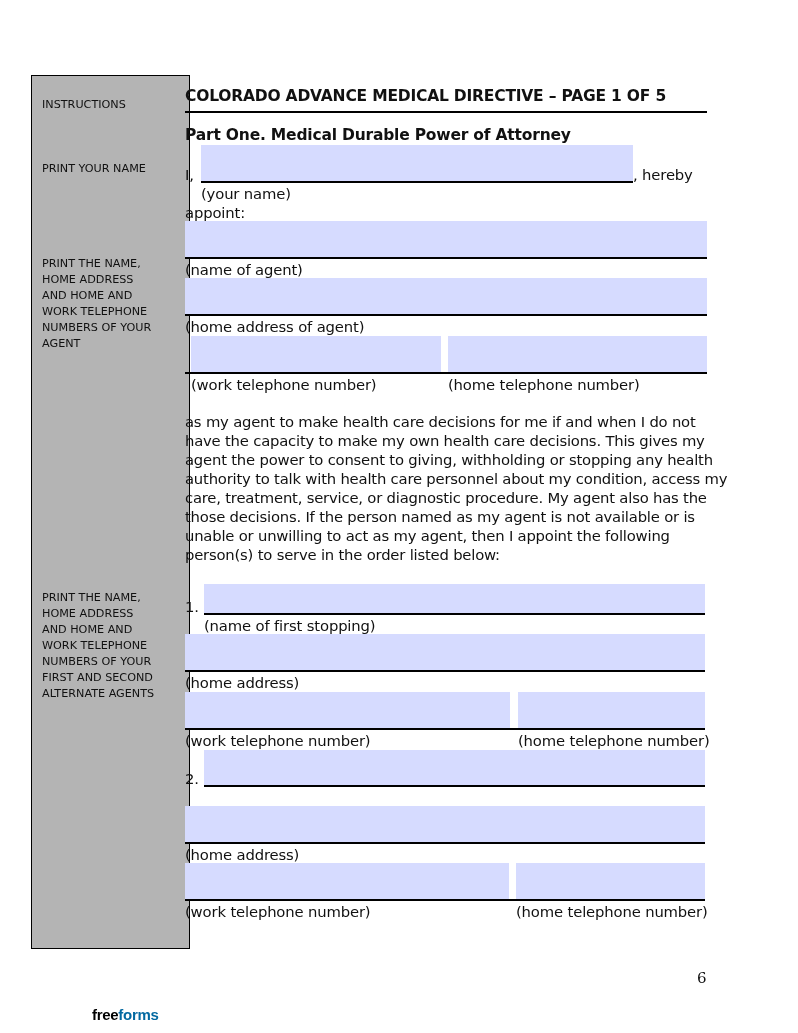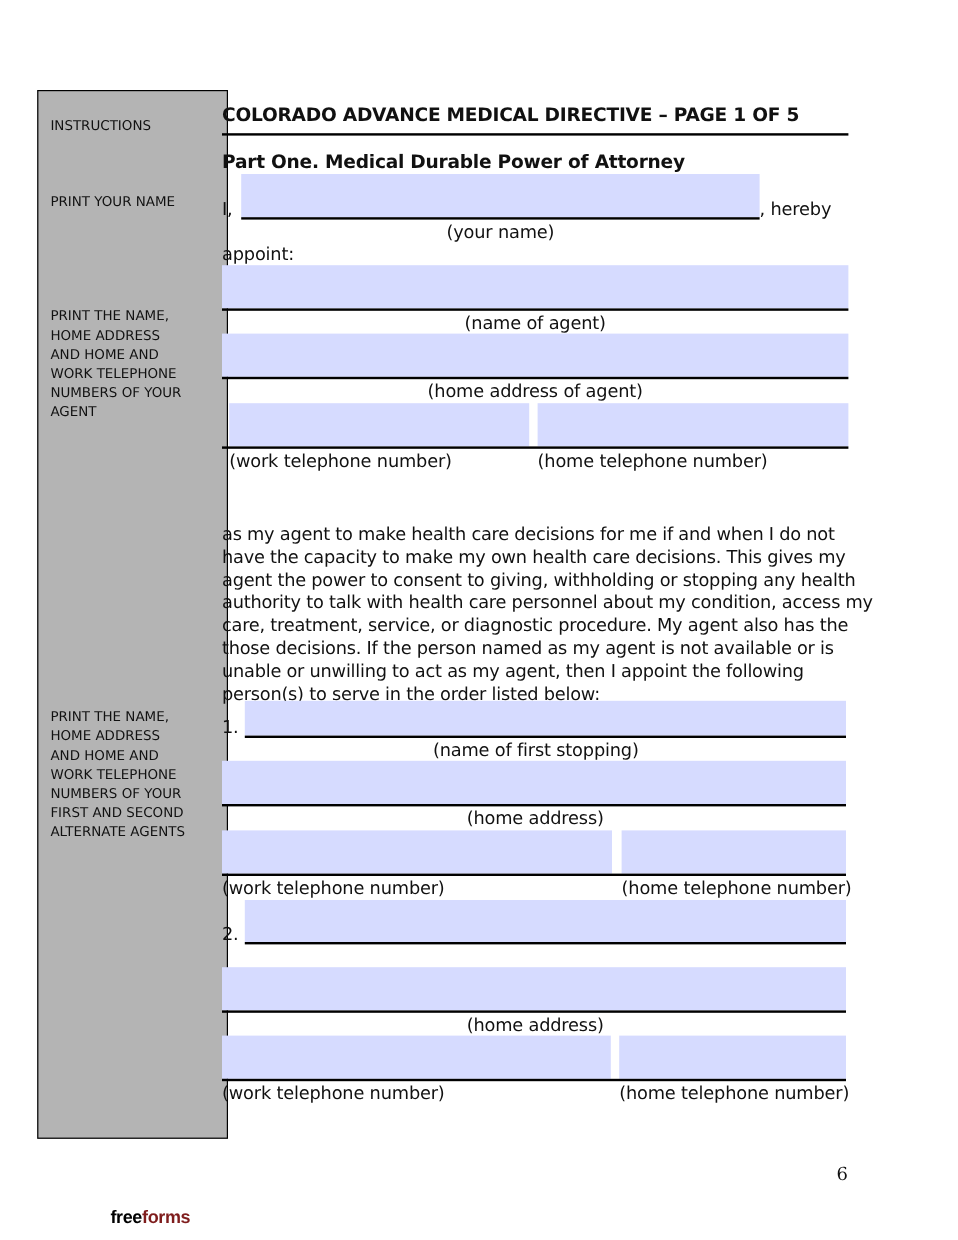--- a/index.html
+++ b/index.html
@@ -9,32 +9,32 @@
              background: #b4b4b4; border: 1.5px solid #000; box-sizing: border-box; }
   .side-note { position: absolute; left: 10px; font-size: 11.2px; line-height: 16px;
                color: #111; letter-spacing: 0; }
   .main { position: absolute; left: 185px; top: 0; width: 522px; height: 1033px; }
   .title { position: absolute; left: 0; top: 87px; font-size: 15.5px; font-weight: bold;
            letter-spacing: -0.2px; white-space: nowrap; }
   .title-rule { position: absolute; left: 0; top: 111px; width: 522px; height: 1.5px; background: #000; }
   .part-title { position: absolute; left: 0; top: 126px; font-size: 15.5px; font-weight: bold;
                 letter-spacing: -0.2px; white-space: nowrap; }
   .txt { position: absolute; font-size: 14.8px; white-space: nowrap; letter-spacing: -0.15px; }
-  .cap { position: absolute; font-size: 14.8px; white-space: nowrap; letter-spacing: -0.15px; text-align: center; }
+  .cap { position: absolute; font-size: 14.8px; white-space: nowrap; letter-spacing: -0.15px; }
   .field { position: absolute; background: #d6dbff; border: none; outline: none; padding: 0 4px;
            box-sizing: border-box; font-family: "DejaVu Sans", sans-serif; font-size: 13px; }
   .rule { position: absolute; height: 1.5px; background: #000; }
   .para { position: absolute; left: 0; top: 412px; width: 528px; font-size: 14.8px;
-          line-height: 19px; letter-spacing: -0.2px; margin-top: 24px; }
+          line-height: 19px; letter-spacing: -0.2px; }
   .para span { display: block; white-space: nowrap; }
   .page-num { position: absolute; left: 697px; top: 969px; font-family: "DejaVu Serif", serif; font-size: 15px; }
   .logo { position: absolute; left: 92px; top: 1006px; font-family: "Liberation Sans", sans-serif;
           font-size: 15px; font-weight: bold; letter-spacing: -0.3px; }
   .logo .free { color: #000000; }
-  .logo .forms { color: #7f1d1d; }
+  .logo .forms { color: #0369a1; }
 </style>
 </head>
 <body>
 
 <div class="sidebar">
   <div class="side-note" style="top:21px">
     <div>INSTRUCTIONS</div>
   </div>
   <div class="side-note" style="top:85px">
     <div>PRINT YOUR NAME</div>

